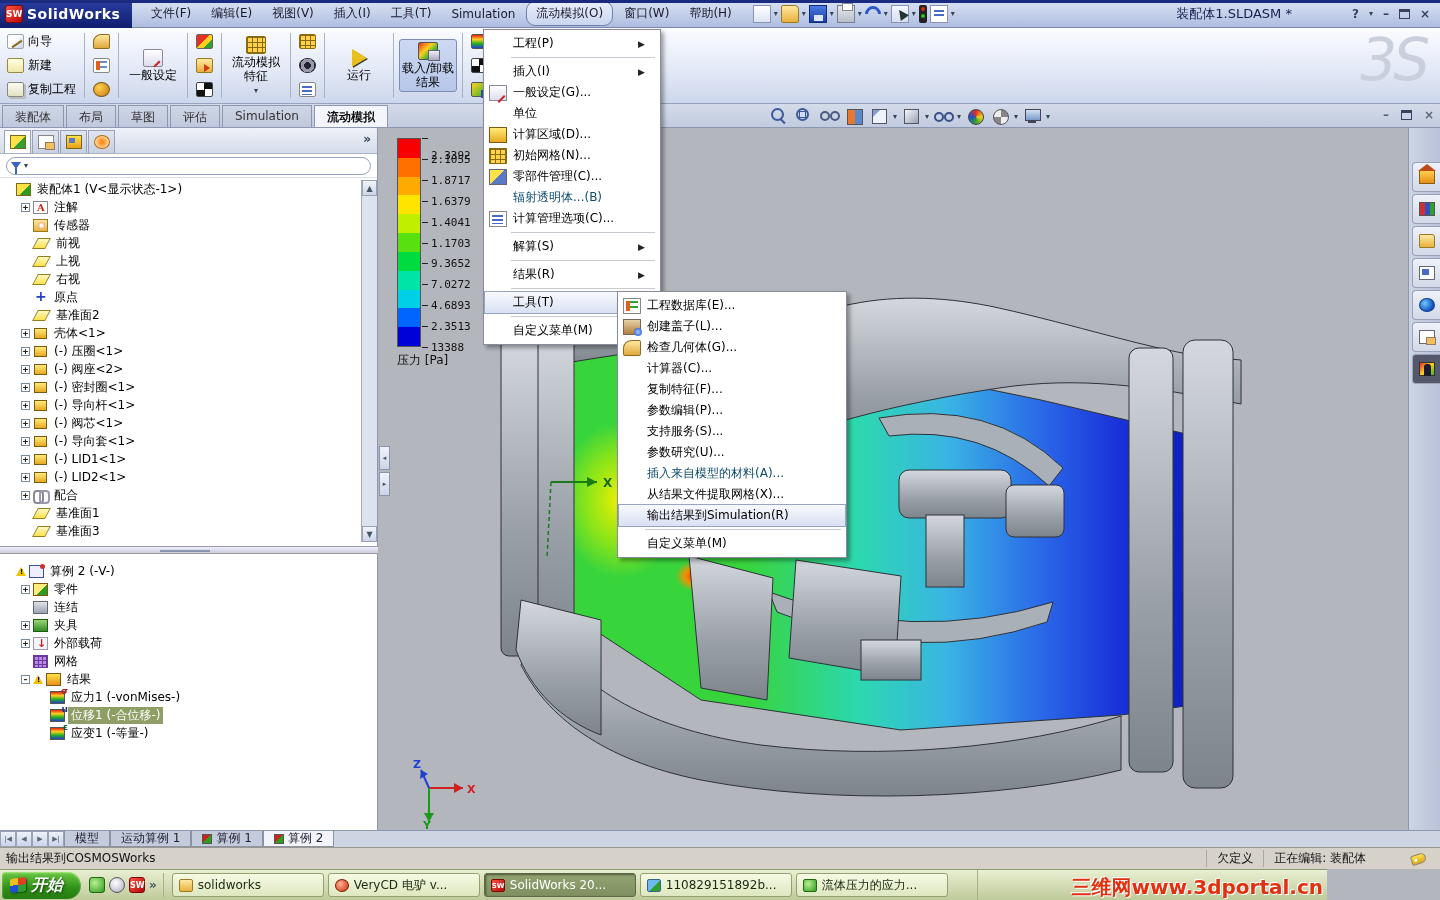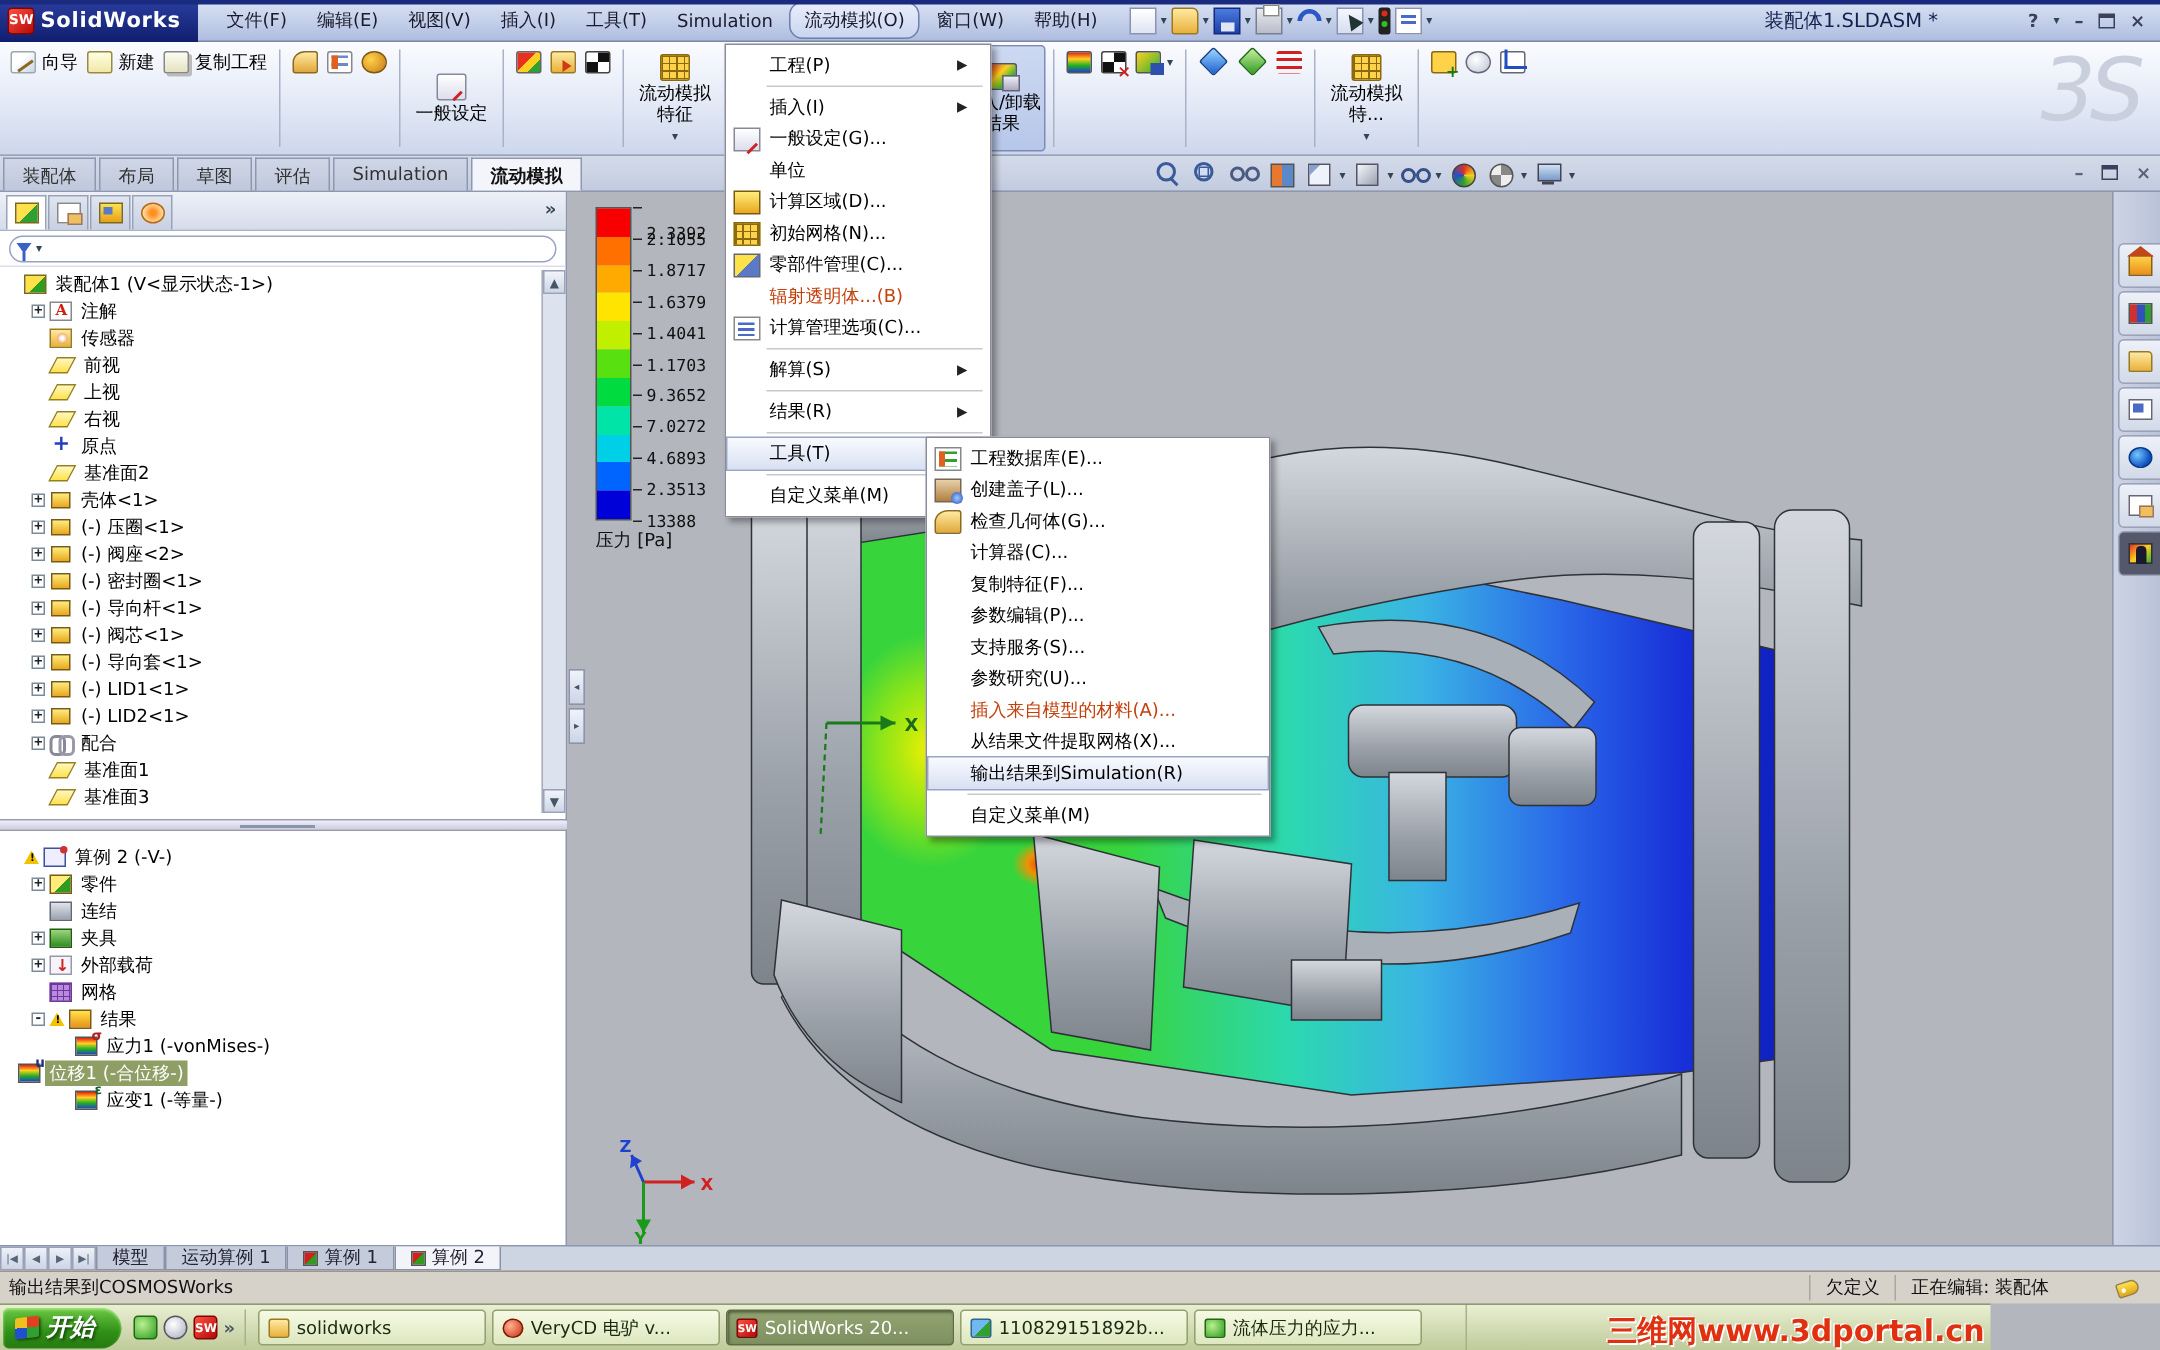--- a/index.html
+++ b/index.html
@@ -38,21 +38,21 @@
   .doctitle{flex:1;text-align:right;padding-right:60px;color:#14204e;font-size:13px;}
   .winctrl{display:flex;align-items:center;gap:10px;padding-right:10px;color:#39415c;font-weight:bold;}
   .wbtn{cursor:default;}
   .wrestore{width:11px;height:10px;border:1px solid #39415c;border-top-width:3px;display:inline-block;}
 
   
   .toolbar{position:absolute;left:0;top:28px;width:1440px;height:76px;
     background:linear-gradient(180deg,#fbfcff 0%,#e3e9f6 55%,#cdd7ec 100%);
     border-bottom:1px solid #98a2bc;display:flex;align-items:stretch;padding:2px 4px;gap:4px;}
   .vsep{width:1px;background:#aab2c8;margin:3px 1px;flex:0 0 auto;}
-  .tcol{display:flex;justify-content:space-around;flex:0 0 auto;}
+  .tcol{display:flex;flex-direction:column;justify-content:space-around;flex:0 0 auto;}
   .trowbtn{display:flex;align-items:center;gap:4px;padding:0 3px;height:22px;white-space:nowrap;}
   .bigbtn{display:flex;flex-direction:column;align-items:center;justify-content:center;gap:2px;
     width:58px;text-align:center;line-height:1.15;padding:2px 1px;border:1px solid transparent;border-radius:3px;}
   .bigbtn.pressed{background:linear-gradient(#cdd9f2,#b7c7ea);border-color:#7d8cb6;}
   .bi{width:20px;height:18px;display:inline-block;position:relative;border-radius:2px;flex:0 0 auto;}
   .bi-sm{width:17px;height:15px;}
   .bi-wand{background:linear-gradient(135deg,#fff 40%,#c9d2e6);border:1px solid #9aa;}
   .bi-wand::after{content:"";position:absolute;left:3px;top:8px;width:12px;height:2px;background:#8a6a20;transform:rotate(-35deg);}
   .bi-newpage{background:linear-gradient(#ffffe2,#f0e8a8);border:1px solid #9a8a40;}
   .bi-copy{background:linear-gradient(#fdfdf2,#e4e2c2);border:1px solid #888;box-shadow:2px 2px 0 #bbb;}
@@ -204,21 +204,21 @@
   .tp-appear::after{content:"";position:absolute;right:-2px;bottom:-2px;width:8px;height:6px;background:#f0c060;border:1px solid #976;}
   .tp-person{background:linear-gradient(135deg,#e83020,#ffd020,#30b030);border:1px solid #333;}
   .tp-person::after{content:"";position:absolute;left:4px;top:1px;width:7px;height:12px;background:#1a1a2e;border-radius:3px 3px 0 0;}
 
   
   .menu{position:absolute;background:#fff;border:1px solid #8a8a9a;box-shadow:3px 3px 4px rgba(0,0,0,.35);z-index:10;padding:3px 1px;}
   .mrow{height:21px;display:flex;align-items:center;gap:6px;padding:0 14px 0 4px;white-space:nowrap;}
   .mrow .micon{width:18px;height:16px;flex:0 0 auto;position:relative;}
   .mrow .mlabel{flex:1;}
   .mrow .marrow{font-size:9px;color:#222;margin-left:14px;}
-  .mrow.disabled{color:#c2410c;}
+  .mrow.disabled{color:#0c4a6e;}
   .mrow.hl{background:linear-gradient(#f8fafe,#d8e0f2);outline:1px solid #98a4c4;}
   .msep{height:1px;background:#c8c8d0;margin:3px 4px 3px 26px;}
   .mi-gen{background:linear-gradient(#fff,#dde);border:1px solid #889;}
   .mi-gen::after{content:"";position:absolute;right:0;bottom:0;width:9px;height:2px;background:#c22;transform:rotate(-45deg);}
   .mi-dom{background:linear-gradient(#ffec7a,#e8a820);border:1px solid #7a5a10;}
   .mi-mesh{background:#ffd24a;border:1px solid #8a6a10;}
   .mi-mesh::after{content:"";position:absolute;inset:0;background:repeating-linear-gradient(90deg,#8a6a10 0 1px,transparent 1px 5px),repeating-linear-gradient(180deg,#8a6a10 0 1px,transparent 1px 5px);}
   .mi-comp{background:linear-gradient(135deg,#ffe24a 0 50%,#5a7ac8 50%);border:1px solid #667;}
   .mi-calc{background:#fff;border:1px solid #888;}
   .mi-calc::after{content:"";position:absolute;left:2px;top:3px;width:11px;height:9px;background:repeating-linear-gradient(180deg,#4a6ac8 0 2px,transparent 2px 4px);}
@@ -641,21 +641,21 @@
           <span class="exp">-</span>
           <span class="wtri"></span>
           <span class="ti ti-results"></span>
           <span class="lbl">结果</span>
         </div>
         <div class="trow" style="padding-left: 38px;">
           <span class="exp none"></span>
           <span class="ti ti-plotbase ti-letter ti-stress-plot"></span>
           <span class="lbl">应力1 (-vonMises-)</span>
         </div>
-        <div class="trow sel" style=" text-align: right;">
+        <div class="trow sel" style="padding-left: 38px; text-align: right;">
           <span class="exp none"></span>
           <span class="ti ti-plotbase ti-letter ti-displacement-plot"></span>
           <span class="lbl">位移1 (-合位移-)</span>
         </div>
         <div class="trow" style="padding-left: 38px;">
           <span class="exp none"></span>
           <span class="ti ti-plotbase ti-letter ti-strain-plot"></span>
           <span class="lbl">应变1 (-等量-)</span>
         </div>
       </div>

